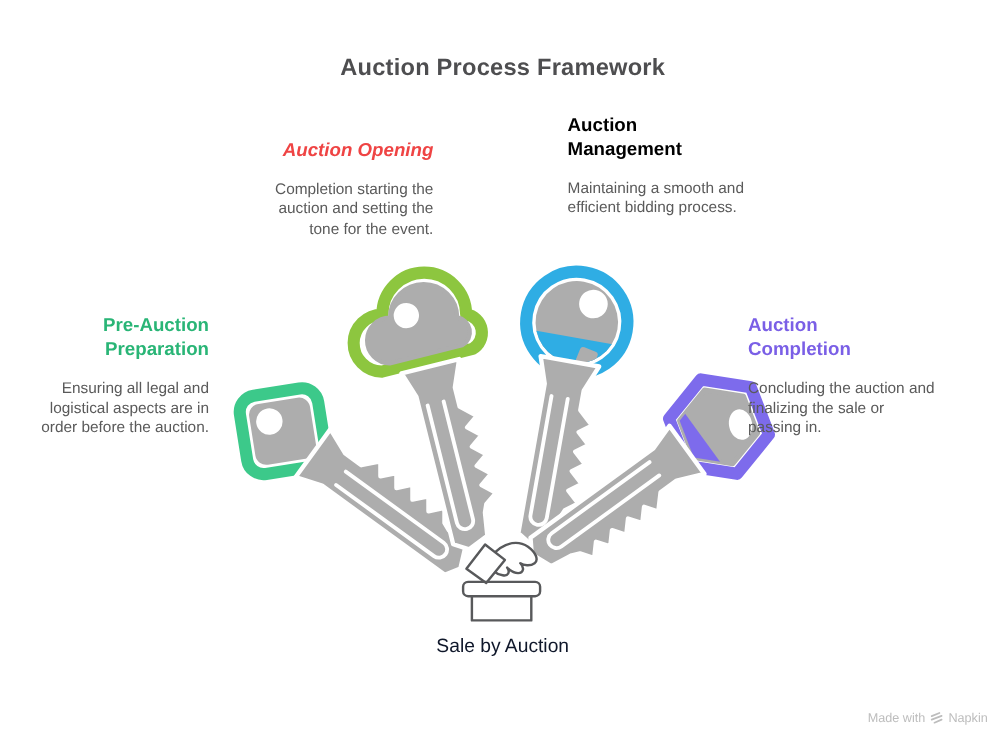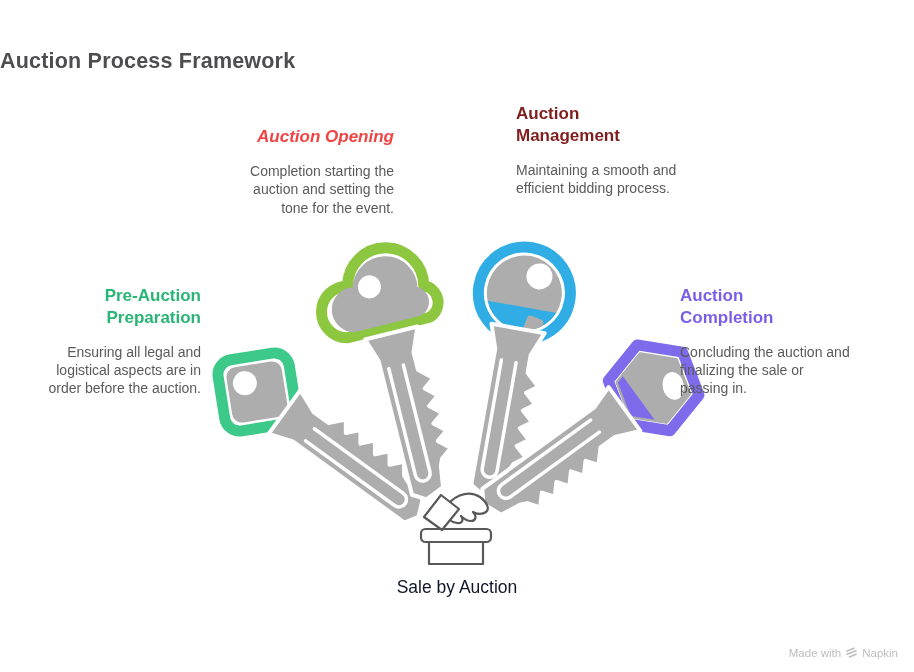--- a/index.html
+++ b/index.html
@@ -2,34 +2,34 @@
 <html><head>
 <meta charset="utf-8">
 <style>
   html,body{margin:0;padding:0;background:#ffffff;}
   #canvas{
     position:relative;width:914px;height:672px;background:#ffffff;overflow:hidden;
     font-family:"Liberation Sans","DejaVu Sans",sans-serif;
   }
   #keys-svg{position:absolute;left:0;top:0;pointer-events:none;}
   .page-title{
-    position:absolute;left:0;top:49px;width:914px;
+    position:absolute;left:0;top:49px;width:914px;text-align:center;
     font-size:21.5px;font-weight:bold;color:#4e4e50;letter-spacing:.2px;
   }
   .step{position:absolute;}
   .step .heading{font-size:17px;font-weight:bold;line-height:1.28;}
   .step .body{font-size:14px;line-height:1.32;color:#5a5a5a;margin-top:14px;}
   .step.align-right{text-align:right;}
   .step.align-right .heading{margin-left:auto;}
   .step.align-left{text-align:left;}
   #step-opening{left:224px;top:126px;width:170px;}
   #step-opening .heading{max-width:170px;}
   #step-management{left:516px;top:103px;width:162px;}
   #step-management .heading{max-width:130px;}
-  #step-preparation{left:31px;top:285px;width:170px;}
+  #step-preparation{left:20px;top:285px;width:170px;}
   #step-preparation .heading{max-width:170px;}
   #step-completion{left:680px;top:285px;width:172px;}
   #step-completion .heading{max-width:130px;}
   .center-label{
     position:absolute;left:307px;top:577px;width:300px;text-align:center;
     font-size:17.5px;color:#0f172a;
   }
   .watermark{
     position:absolute;right:16px;bottom:13px;display:flex;align-items:center;gap:4px;
     font-size:11.5px;color:#bdbdbd;
@@ -104,21 +104,21 @@
     <div class="heading" style="color: rgb(41, 181, 118);">Pre-Auction Preparation</div>
     <div class="body">Ensuring all legal and logistical aspects are in order before the auction.</div>
   </div>
 
   <div class="step align-right" id="step-opening">
     <div class="heading" style="color: #ef4444; font-style: italic;">Auction Opening</div>
     <div class="body">Completion starting the auction and setting the tone for the event.</div>
   </div>
 
   <div class="step align-left" id="step-management">
-    <div class="heading" style="color: #7f1d1d;">Auction Management</div>
+    <div class="heading" style="color: #000000;">Auction Management</div>
     <div class="body">Maintaining a smooth and efficient bidding process.</div>
   </div>
 
   <div class="step align-left" id="step-completion">
     <div class="heading" style="color: rgb(122, 95, 230);">Auction Completion</div>
     <div class="body">Concluding the auction and finalizing the sale or passing in.</div>
   </div>
 
   <div class="center-label">Sale by Auction</div>
 

